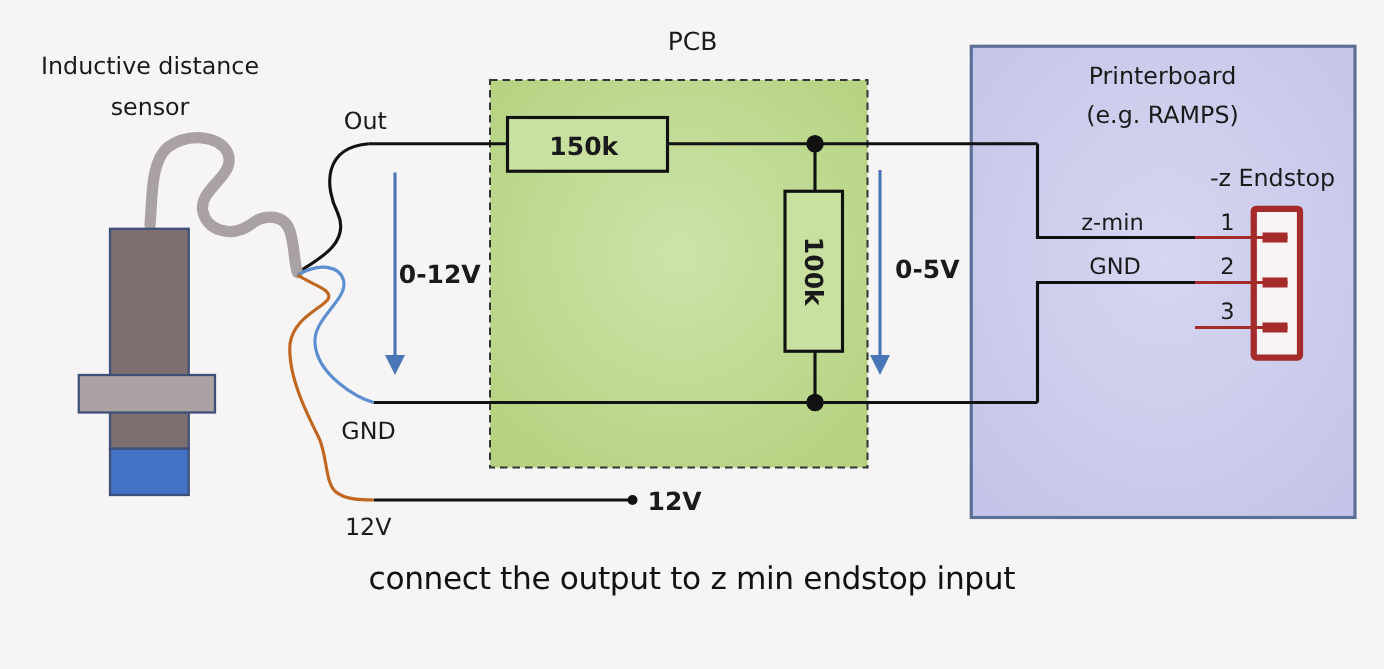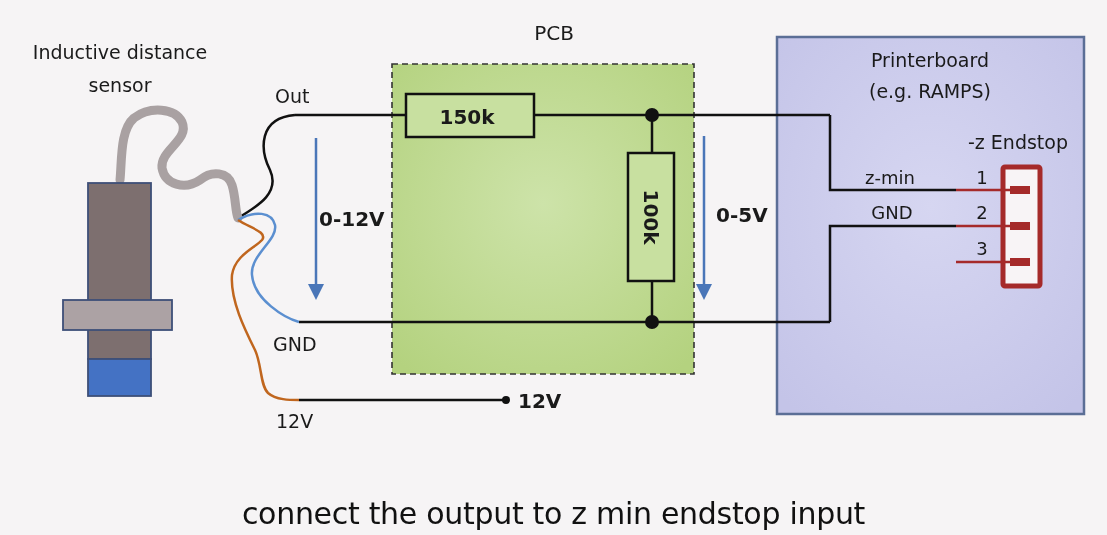--- a/index.html
+++ b/index.html
@@ -6,24 +6,24 @@
   body {
     width: 1107px; height: 535px; overflow: hidden;
     background: #f6f4f5;
     font-family: "DejaVu Sans", sans-serif;
     position: relative;
   }
   #diagram { position: absolute; left: 0; top: 0; }
   .lbl { font-family: "DejaVu Sans", sans-serif; fill: #1a1a1a; }
   .bold { font-weight: bold; }
   #caption {
-    position: absolute; left: 0; top: 496px; width: 1107px;
+    position: absolute; left: 0; top: 448px; width: 1107px;
     text-align: center;
     font-family: "DejaVu Sans", sans-serif;
-    font-size: 30px; color: #111; letter-spacing: -0.3px;
+    font-size: 25px; color: #111; letter-spacing: -0.3px;
   }
 </style>
 </head>
 <body>
 
 <svg id="diagram" width="1107" height="470" viewBox="0 0 1107 470" xmlns="http://www.w3.org/2000/svg">
   <defs>
     <radialGradient id="pcbGrad" cx="50%" cy="45%" r="70%">
       <stop offset="0%" stop-color="#cde3a9"></stop>
       <stop offset="100%" stop-color="#b4d27f"></stop>

